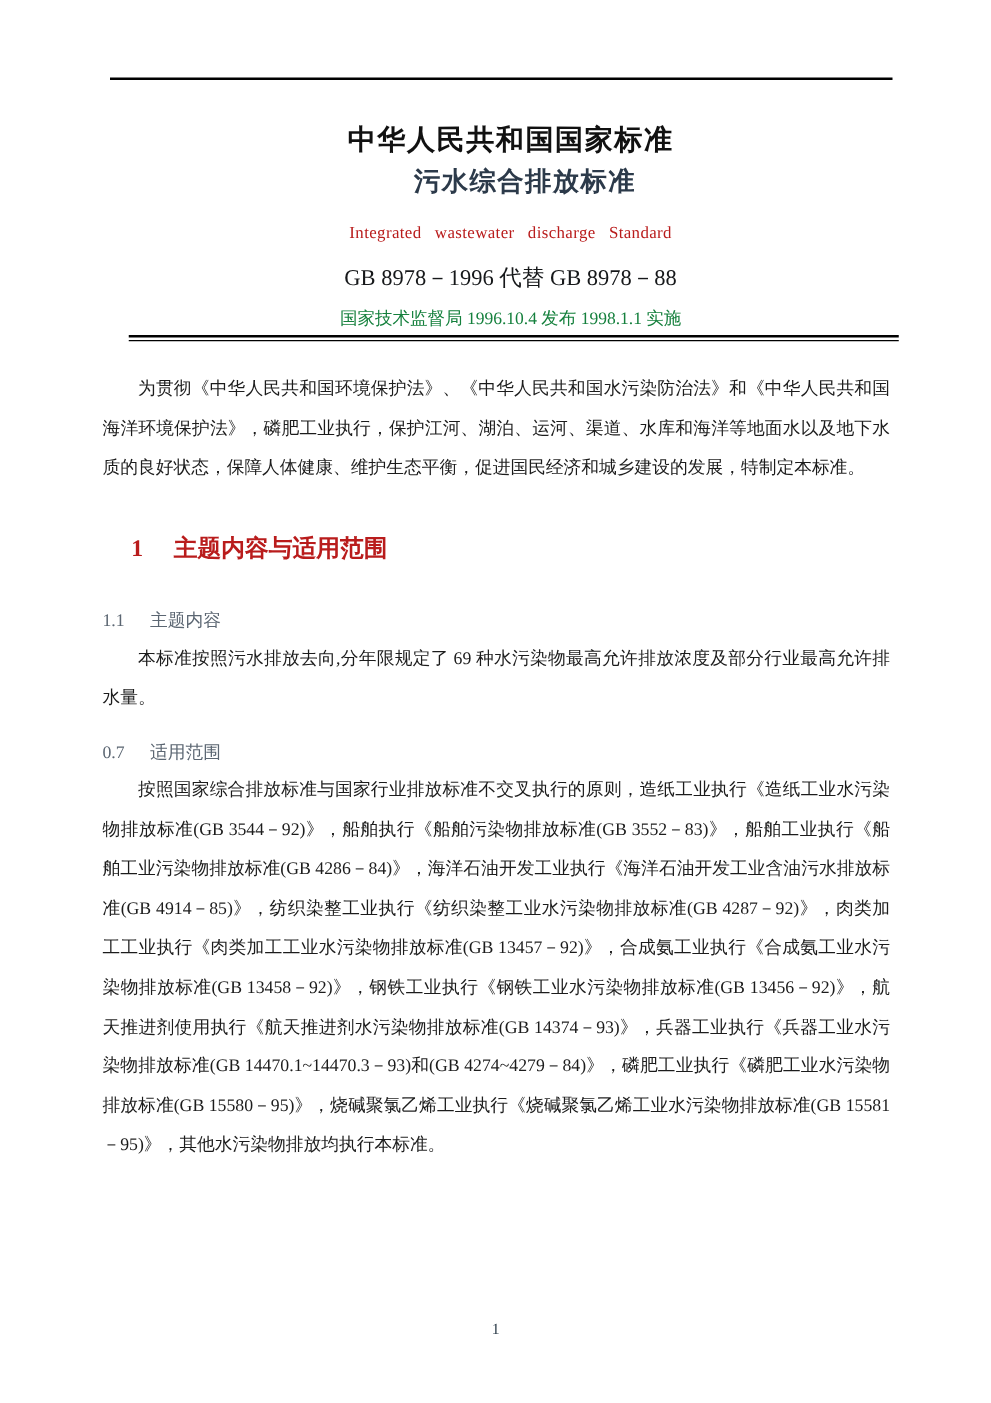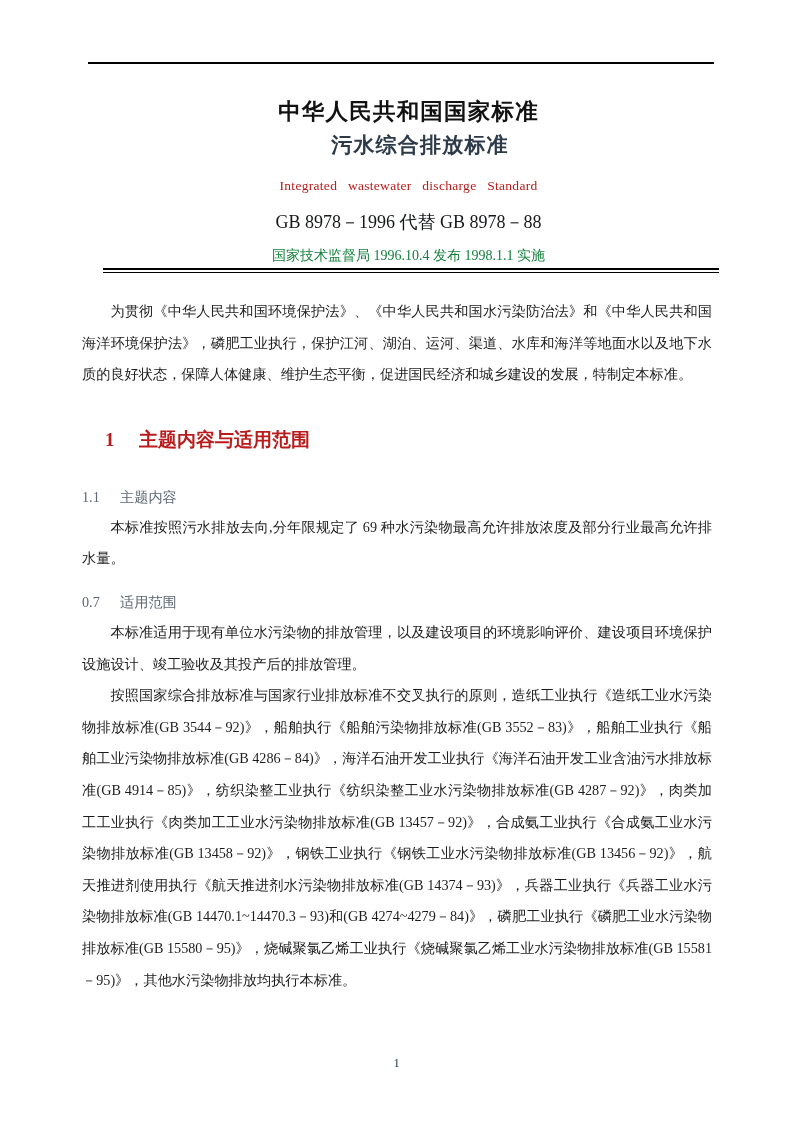--- a/index.html
+++ b/index.html
@@ -183,21 +183,20 @@
     </h3>
 
     <p class="para">本标准按照污水排放去向,分年限规定了 69 种水污染物最高允许排放浓度及部分行业最高允许排水量。</p>
 
     <div class="gap-b"></div>
 
     <h3 class="subsec">
       <span class="num">0.7</span><span>适用范围</span>
     </h3>
 
-    <p class="para">本标准适用于现有单位水污染物的排放管理，以及建设项目的环境影响评价、建设项目环境保护设施设计、竣工验收及其投产后的排放管理。</p>
 
     <p class="para">按照国家综合排放标准与国家行业排放标准不交叉执行的原则，造纸工业执行《造纸工业水污染物排放标准(GB 3544－92)》，船舶执行《船舶污染物排放标准(GB 3552－83)》，船舶工业执行《船舶工业污染物排放标准(GB 4286－84)》，海洋石油开发工业执行《海洋石油开发工业含油污水排放标准(GB 4914－85)》，纺织染整工业执行《纺织染整工业水污染物排放标准(GB 4287－92)》，肉类加工工业执行《肉类加工工业水污染物排放标准(GB 13457－92)》，合成氨工业执行《合成氨工业水污染物排放标准(GB 13458－92)》，钢铁工业执行《钢铁工业水污染物排放标准(GB 13456－92)》，航天推进剂使用执行《航天推进剂水污染物排放标准(GB 14374－93)》，兵器工业执行《兵器工业水污染物排放标准(GB 14470.1~14470.3－93)和(GB 4274~4279－84)》，磷肥工业执行《磷肥工业水污染物排放标准(GB 15580－95)》，烧碱聚氯乙烯工业执行《烧碱聚氯乙烯工业水污染物排放标准(GB 15581－95)》，其他水污染物排放均执行本标准。</p>
 
   </div>
 
   <div class="pageno">1</div>
 
 </div>
 
 </body></html>

